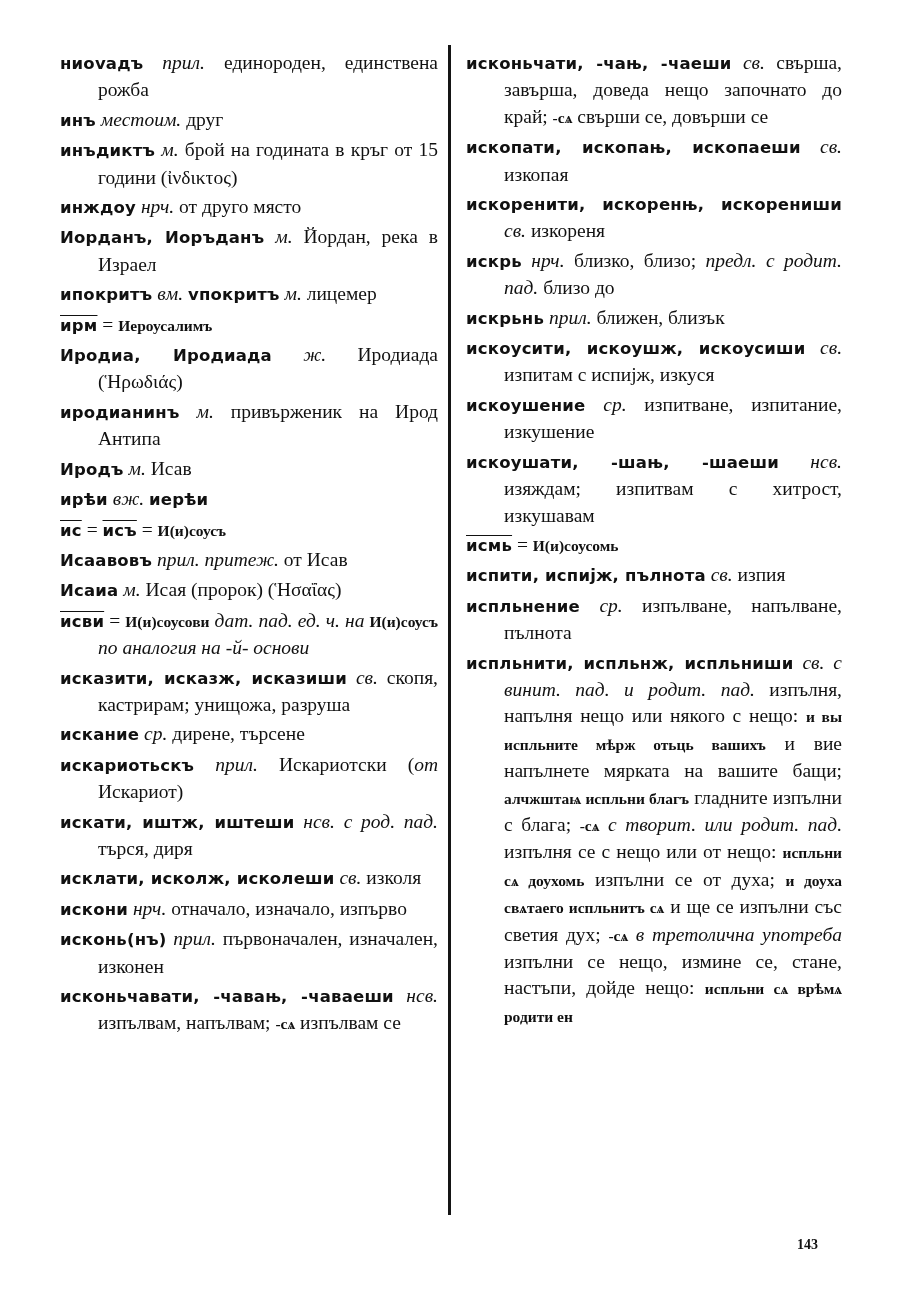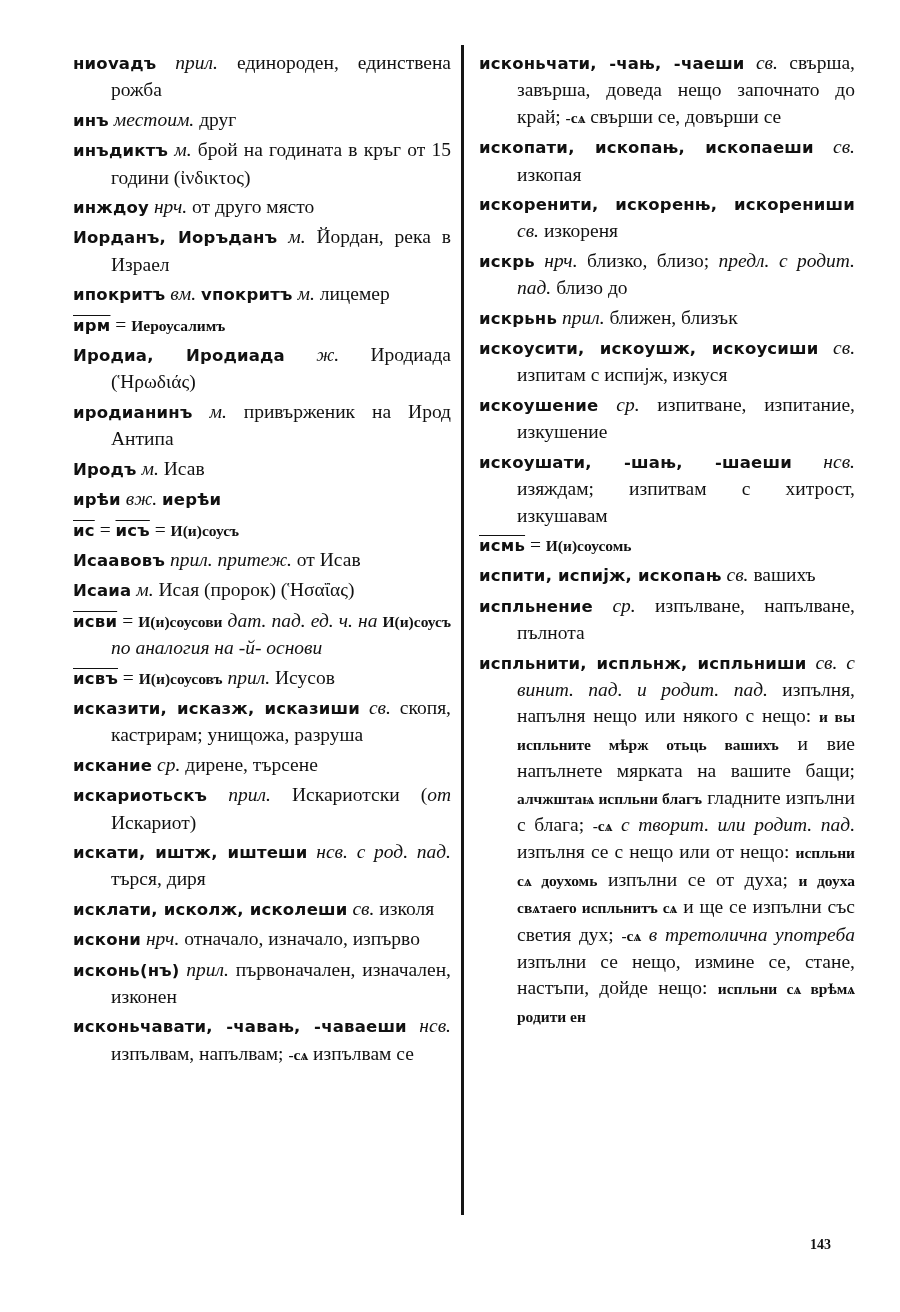--- a/index.html
+++ b/index.html
@@ -1,21 +1,21 @@
 <!DOCTYPE html>
 <html><head>
 <meta charset="utf-8">
 <style>
   html, body { margin: 0; padding: 0; background: #ffffff; }
   body {
     width: 900px; height: 1312px; position: relative; overflow: hidden;
     font-family: "Liberation Serif", "DejaVu Serif", serif;
     color: #111111;
   }
-  .page { position: absolute; left: 0; top: 0; width: 820px; height: 1312px; margin-left: 13px; }
+  .page { position: absolute; left: 0; top: 0; width: 820px; height: 1312px; }
   .column {
     position: absolute; top: 50px;
     font-size: 19.5px; line-height: 26.4px;
   }
   .col-left { left: 60px; width: 378px; }
   .col-right { left: 466px; width: 376px; }
   .rule {
     position: absolute; left: 448px; top: 45px; width: 3px; height: 1170px;
     background: #151515;
   }
@@ -52,39 +52,38 @@
       <div class="entry"><span class="seg-hw">ипокритъ</span><span class="seg-tx"> </span><span class="seg-gr">вм.</span><span class="seg-tx"> </span><span class="seg-hw">vпокритъ</span><span class="seg-tx"> </span><span class="seg-gr">м.</span><span class="seg-tx"> лицемер</span></div>
       <div class="entry"><span class="seg-hw overline">ирм</span><span class="seg-tx"> = </span><span class="seg-cs">Иероусалимъ</span></div>
       <div class="entry"><span class="seg-hw">Иродиа, Иродиада</span><span class="seg-tx"> </span><span class="seg-gr">ж.</span><span class="seg-tx"> Иродиада (Ἡρωδιάς)</span></div>
       <div class="entry"><span class="seg-hw">иродианинъ</span><span class="seg-tx"> </span><span class="seg-gr">м.</span><span class="seg-tx"> привърженик на Ирод Антипа</span></div>
       <div class="entry"><span class="seg-hw">Иродъ</span><span class="seg-tx"> </span><span class="seg-gr">м.</span><span class="seg-tx"> Исав</span></div>
       <div class="entry"><span class="seg-hw">ирѣи</span><span class="seg-tx"> </span><span class="seg-gr">вж.</span><span class="seg-tx"> </span><span class="seg-hw">иерѣи</span></div>
       <div class="entry"><span class="seg-hw overline">ис</span><span class="seg-tx"> = </span><span class="seg-hw overline">исъ</span><span class="seg-tx"> = </span><span class="seg-cs">И(и)соусъ</span></div>
       <div class="entry"><span class="seg-hw">Исаавовъ</span><span class="seg-tx"> </span><span class="seg-gr">прил. притеж.</span><span class="seg-tx"> от Исав</span></div>
       <div class="entry"><span class="seg-hw">Исаиа</span><span class="seg-tx"> </span><span class="seg-gr">м.</span><span class="seg-tx"> Исая (пророк) (Ἡσαΐας)</span></div>
       <div class="entry"><span class="seg-hw overline">исви</span><span class="seg-tx"> = </span><span class="seg-cs">И(и)соусови</span><span class="seg-tx"> </span><span class="seg-gr">дат. пад. ед. ч. на</span><span class="seg-tx"> </span><span class="seg-cs">И(и)соусъ</span><span class="seg-tx"> </span><span class="seg-gr">по аналогия на -й- основи</span></div>
-      <div class="entry"><span class="seg-hw overline">исвъ</span><span class="seg-tx"> = </span><span class="seg-cs">И(и)соусовъ</span><span class="seg-tx"> </span><span class="seg-gr">прил.</span><span class="seg-tx"> Исусов</span></div>
       <div class="entry"><span class="seg-hw">исказити, исказж, исказиши</span><span class="seg-tx"> </span><span class="seg-gr">св.</span><span class="seg-tx"> скопя, кастрирам; унищожа, разруша</span></div>
       <div class="entry"><span class="seg-hw">искание</span><span class="seg-tx"> </span><span class="seg-gr">ср.</span><span class="seg-tx"> дирене, търсене</span></div>
       <div class="entry"><span class="seg-hw">искариотьскъ</span><span class="seg-tx"> </span><span class="seg-gr">прил.</span><span class="seg-tx"> Искариотски (</span><span class="seg-gr">от</span><span class="seg-tx"> Искариот)</span></div>
       <div class="entry"><span class="seg-hw">искати, иштж, иштеши</span><span class="seg-tx"> </span><span class="seg-gr">нсв. с род. пад.</span><span class="seg-tx"> търся, диря</span></div>
       <div class="entry"><span class="seg-hw">исклати, исколж, исколеши</span><span class="seg-tx"> </span><span class="seg-gr">св.</span><span class="seg-tx"> изколя</span></div>
       <div class="entry"><span class="seg-hw">искони</span><span class="seg-tx"> </span><span class="seg-gr">нрч.</span><span class="seg-tx"> отначало, изначало, изпърво</span></div>
       <div class="entry"><span class="seg-hw">исконь(нъ)</span><span class="seg-tx"> </span><span class="seg-gr">прил.</span><span class="seg-tx"> първоначален, изначален, изконен</span></div>
       <div class="entry"><span class="seg-hw">исконьчавати, -чавањ, -чаваеши</span><span class="seg-tx"> </span><span class="seg-gr">нсв.</span><span class="seg-tx"> изпълвам, напълвам; </span><span class="seg-cs">-сѧ</span><span class="seg-tx"> изпълвам се</span></div>
     </div>
   <div class="rule"></div>
   <div class="column col-right" id="col-right">
       <div class="entry"><span class="seg-hw">исконьчати, -чањ, -чаеши</span><span class="seg-tx"> </span><span class="seg-gr">св.</span><span class="seg-tx"> свърша, завърша, доведа нещо започнато до край; </span><span class="seg-cs">-сѧ</span><span class="seg-tx"> свърши се, довърши се</span></div>
       <div class="entry"><span class="seg-hw">ископати, ископањ, ископаеши</span><span class="seg-tx"> </span><span class="seg-gr">св.</span><span class="seg-tx"> изкопая</span></div>
       <div class="entry"><span class="seg-hw">искоренити, искоренњ, искорениши</span><span class="seg-tx"> </span><span class="seg-gr">св.</span><span class="seg-tx"> изкореня</span></div>
       <div class="entry"><span class="seg-hw">искрь</span><span class="seg-tx"> </span><span class="seg-gr">нрч.</span><span class="seg-tx"> близко, близо; </span><span class="seg-gr">предл. с родит. пад.</span><span class="seg-tx"> близо до</span></div>
       <div class="entry"><span class="seg-hw">искрьнь</span><span class="seg-tx"> </span><span class="seg-gr">прил.</span><span class="seg-tx"> ближен, близък</span></div>
       <div class="entry"><span class="seg-hw">искоусити, искоушж, искоусиши</span><span class="seg-tx"> </span><span class="seg-gr">св.</span><span class="seg-tx"> изпитам с испијж, изкуся</span></div>
       <div class="entry"><span class="seg-hw">искоушение</span><span class="seg-tx"> </span><span class="seg-gr">ср.</span><span class="seg-tx"> изпитване, изпитание, изкушение</span></div>
       <div class="entry"><span class="seg-hw">искоушати, -шањ, -шаеши</span><span class="seg-tx"> </span><span class="seg-gr">нсв.</span><span class="seg-tx"> изяждам; изпитвам с хитрост, изкушавам</span></div>
       <div class="entry"><span class="seg-hw overline">исмь</span><span class="seg-tx"> = </span><span class="seg-cs">И(и)соусомь</span></div>
-      <div class="entry"><span class="seg-hw">испити, испијж, ископањ</span><span class="seg-tx"> </span><span class="seg-gr">св.</span><span class="seg-tx"> вашихъ</span></div>
+      <div class="entry"><span class="seg-hw">испити, испијж, пълнота</span><span class="seg-tx"> </span><span class="seg-gr">св.</span><span class="seg-tx"> изпия</span></div>
       <div class="entry"><span class="seg-hw">испльнение</span><span class="seg-tx"> </span><span class="seg-gr">ср.</span><span class="seg-tx"> изпълване, напълване, пълнота</span></div>
       <div class="entry"><span class="seg-hw">испльнити, испльнж, испльниши</span><span class="seg-tx"> </span><span class="seg-gr">св. с винит. пад. и родит. пад.</span><span class="seg-tx"> изпълня, напълня нещо или някого с нещо: </span><span class="seg-cs">и вы испльните мѣрж отьць вашихъ</span><span class="seg-tx"> и вие напълнете мярката на вашите бащи; </span><span class="seg-cs">алчжштаѩ испльни благъ</span><span class="seg-tx"> гладните изпълни с блага; </span><span class="seg-cs">-сѧ</span><span class="seg-tx"> </span><span class="seg-gr">с творит. или родит. пад.</span><span class="seg-tx"> изпълня се с нещо или от нещо: </span><span class="seg-cs">испльни сѧ доухомь</span><span class="seg-tx"> изпълни се от духа; </span><span class="seg-cs">и доуха свѧтаего испльнитъ сѧ</span><span class="seg-tx"> и ще се изпълни със светия дух; </span><span class="seg-cs">-сѧ</span><span class="seg-tx"> </span><span class="seg-gr">в третолична употреба</span><span class="seg-tx"> изпълни се нещо, измине се, стане, настъпи, дойде нещо: </span><span class="seg-cs">испльни сѧ врѣмѧ родити ен</span></div>
     </div>
   <div class="page-number">143</div>
 </div>
 
 </body></html>

